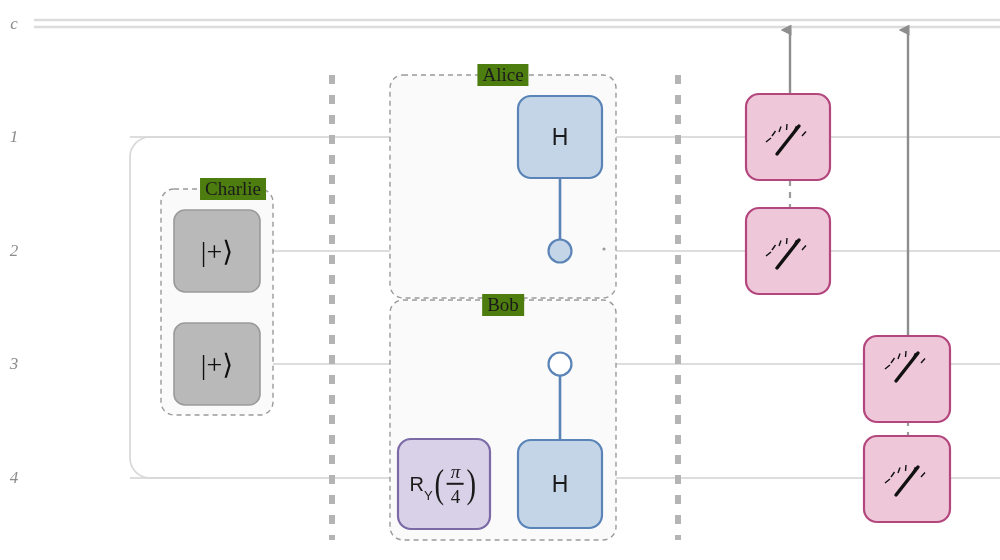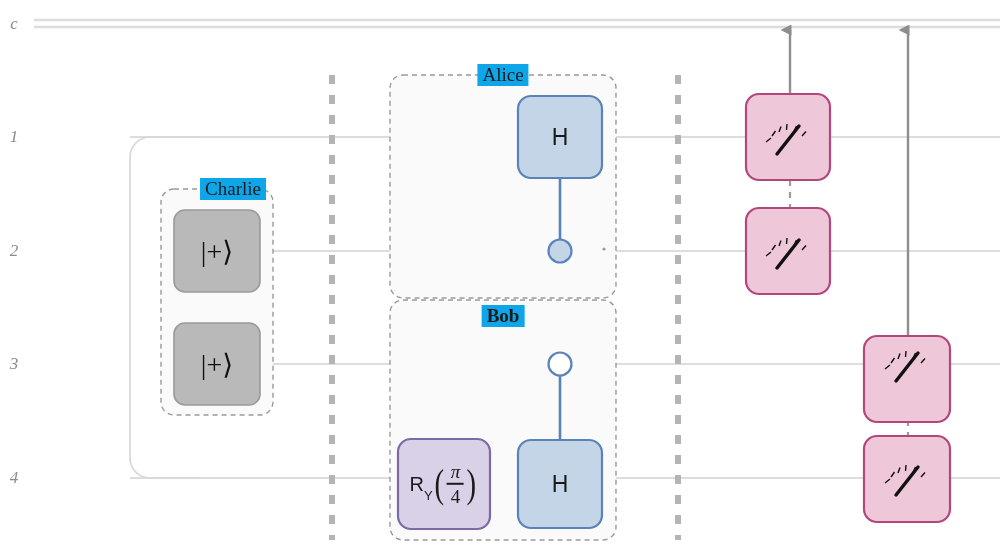--- a/index.html
+++ b/index.html
@@ -4,21 +4,21 @@
 <style>
   html,body{margin:0;padding:0;background:#ffffff;}
   body{width:1000px;height:560px;overflow:hidden;
        font-family:"Liberation Sans",sans-serif;}
   #stage{position:relative;width:1000px;height:560px;background:#fff;}
   svg.layer{position:absolute;left:0;top:0;width:1000px;height:560px;}
   .wirelabel{position:absolute;font-family:"Liberation Serif",serif;
              font-style:italic;font-size:17px;color:#8c8c8c;
              transform:translate(-50%,-50%);user-select:none;}
   .grouplabel{position:absolute;font-family:"Liberation Serif",serif;
-              font-size:19px;color:#1b1b1b;background:#0ea5e9;
+              font-size:19px;color:#1b1b1b;background:#4d7c0f;
               padding:0 5px;transform:translate(-50%,-50%);
               white-space:nowrap;user-select:none;}
   .gatetext{position:absolute;transform:translate(-50%,-50%);
             white-space:nowrap;user-select:none;color:#111;}
   .ket{font-family:"Liberation Serif",serif;font-size:28px;color:#101010;}
   .hlbl{font-family:"Liberation Sans",sans-serif;font-size:23px;color:#1a1a1a;}
   .rylbl{font-family:"Liberation Sans",sans-serif;font-size:20px;color:#1a1a1a;
          display:flex;align-items:center;gap:0px;}
   .rylbl .sub{font-size:13px;align-self:flex-end;padding-bottom:3px;}
   .paren{font-size:40px;font-weight:300;line-height:1;
@@ -137,21 +137,21 @@
   </svg>
 
   <div class="wirelabel" style="left:14px;top:24px;">c</div>
   <div class="wirelabel" style="left:14px;top:137px;">1</div>
   <div class="wirelabel" style="left:14px;top:251px;">2</div>
   <div class="wirelabel" style="left:14px;top:364px;">3</div>
   <div class="wirelabel" style="left:14px;top:478px;">4</div>
 
   <div class="grouplabel" style="left:217px;top:189px;margin-left:16px;">Charlie</div>
   <div class="grouplabel" style="left:503px;top:75px;">Alice</div>
-  <div class="grouplabel" style="left:503px;top:316px;font-weight:bold;">Bob</div>
+  <div class="grouplabel" style="left:503px;top:305px;">Bob</div>
 
   <div class="gatetext ket" style="left:217px;top:251px;">|+⟩</div>
   <div class="gatetext ket" style="left:217px;top:364px;">|+⟩</div>
 
   <div class="gatetext hlbl" style="left:560px;top:137px;">H</div>
   <div class="gatetext hlbl" style="left:560px;top:484px;">H</div>
 
   <div class="gatetext rylbl" style="left:444px;top:484px;">
     <span>R</span>
       <span class="sub">Y</span>

